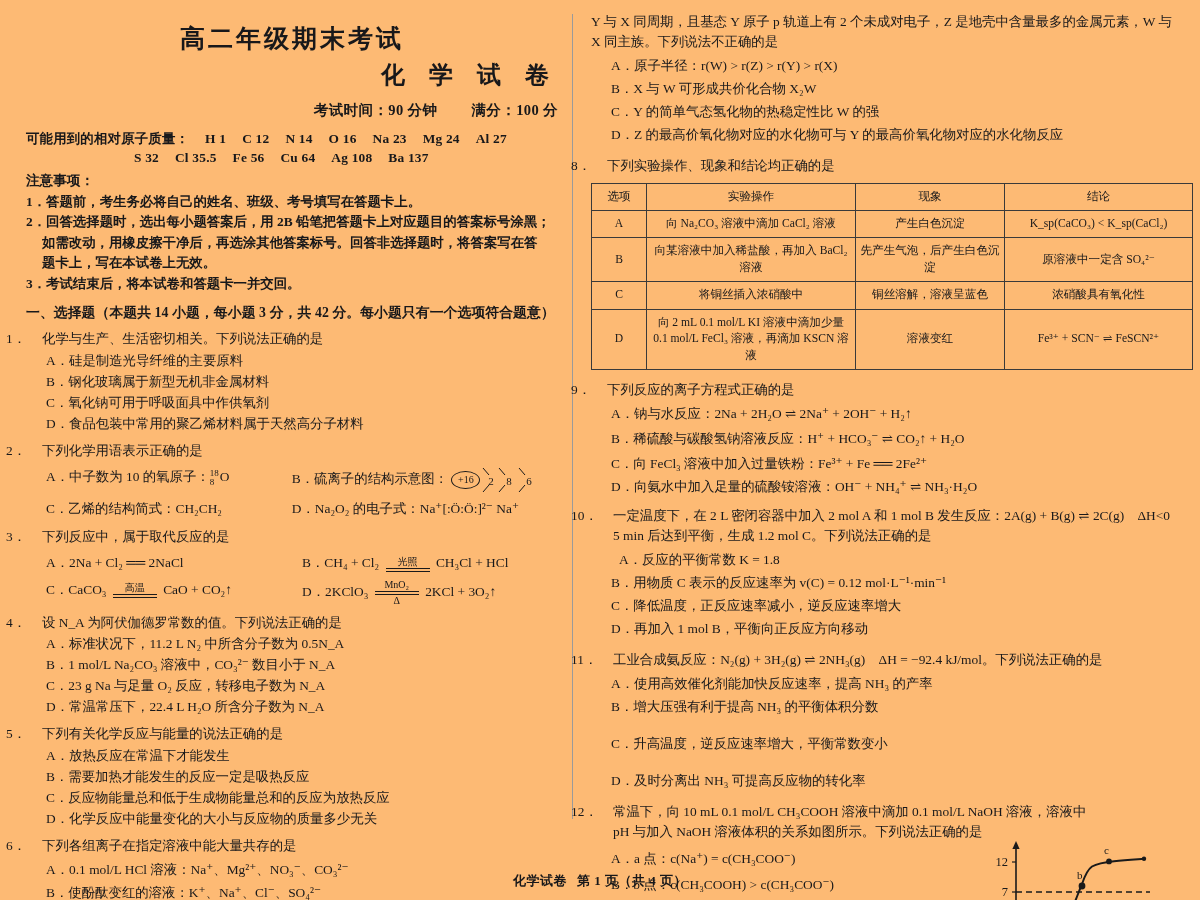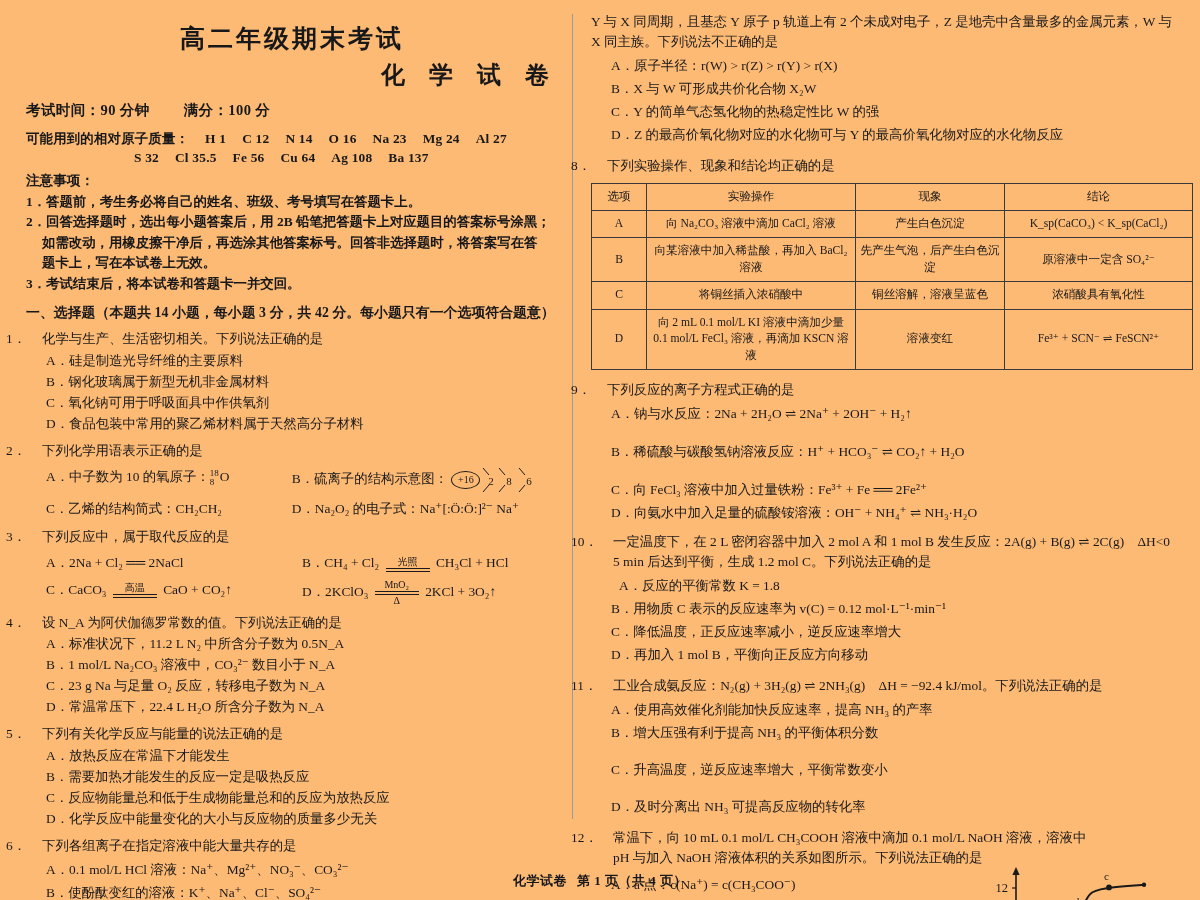--- a/index.html
+++ b/index.html
@@ -55,21 +55,21 @@
     font-family: "Liberation Serif", "DejaVu Serif", serif;
   }
   .exam-subtitle {
     text-align: right;
     font-weight: bold;
     font-size: 24px;
     letter-spacing: 9px;
     margin: 4px 0 10px 0;
   }
   .exam-meta {
-    text-align: left;
+    text-align: right;
     font-weight: bold;
     font-size: 14.5px;
     margin: 8px 0 10px 0;
     letter-spacing: 0.4px;
   }
   .exam-meta .gap { display:inline-block; width: 34px; }
   .atomic-line {
     font-size: 13.4px;
     font-weight: bold;
     margin: 3px 0 0 0;
@@ -435,21 +435,21 @@
           </tbody>
         </table>
       </div>
 
       <div class="q" style="margin-top:10px">
         <div class="q-stem">
           <span class="q-num">9．</span><span>下列反应的离子方程式正确的是</span>
         </div>
         <div class="opts">
           <div class="opt" style="margin:3px 0">A．钠与水反应：2Na + 2H₂O ⇌ 2Na⁺ + 2OH⁻ + H₂↑</div>
-          <div class="opt" style="margin:18px 0">B．稀硫酸与碳酸氢钠溶液反应：H⁺ + HCO₃⁻ ⇌ CO₂↑ + H₂O</div>
+          <div class="opt" style="margin:5px 0">B．稀硫酸与碳酸氢钠溶液反应：H⁺ + HCO₃⁻ ⇌ CO₂↑ + H₂O</div>
           <div class="opt" style="margin:3px 0">C．向 FeCl₃ 溶液中加入过量铁粉：Fe³⁺ + Fe ══ 2Fe²⁺</div>
           <div class="opt" style="margin:3px 0">D．向氨水中加入足量的硫酸铵溶液：OH⁻ + NH₄⁺ ⇌ NH₃·H₂O</div>
         </div>
       </div>
 
       <div class="q" style="margin-top:9px">
         <div class="q-stem">
           <span class="q-num" style="min-width:22px">10．</span><span>一定温度下，在 2 L 密闭容器中加入 2 mol A 和 1 mol B 发生反应：2A(g) + B(g) ⇌ 2C(g)　ΔH&lt;0</span>
         </div>
         <div style="padding-left:22px">5 min 后达到平衡，生成 1.2 mol C。下列说法正确的是</div>

